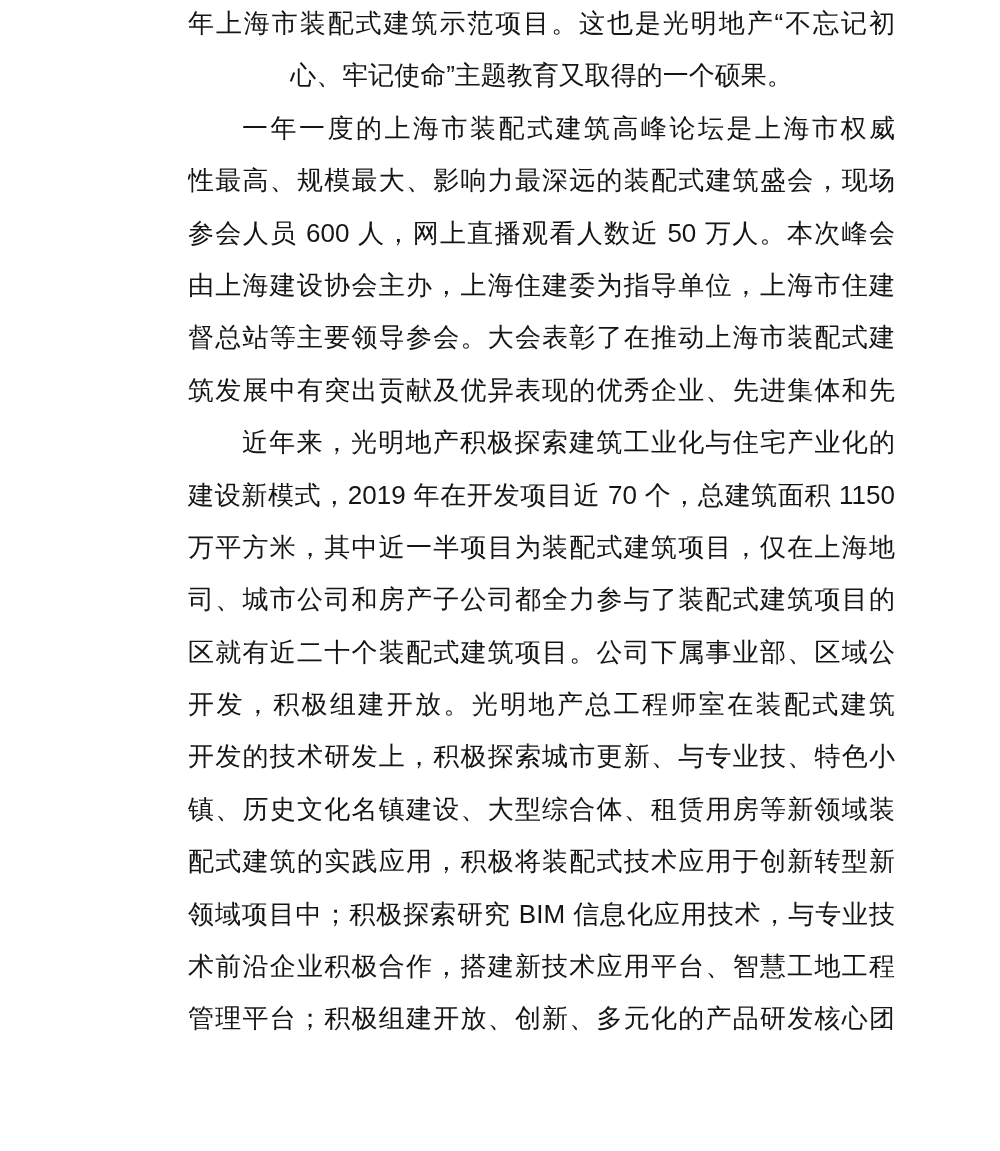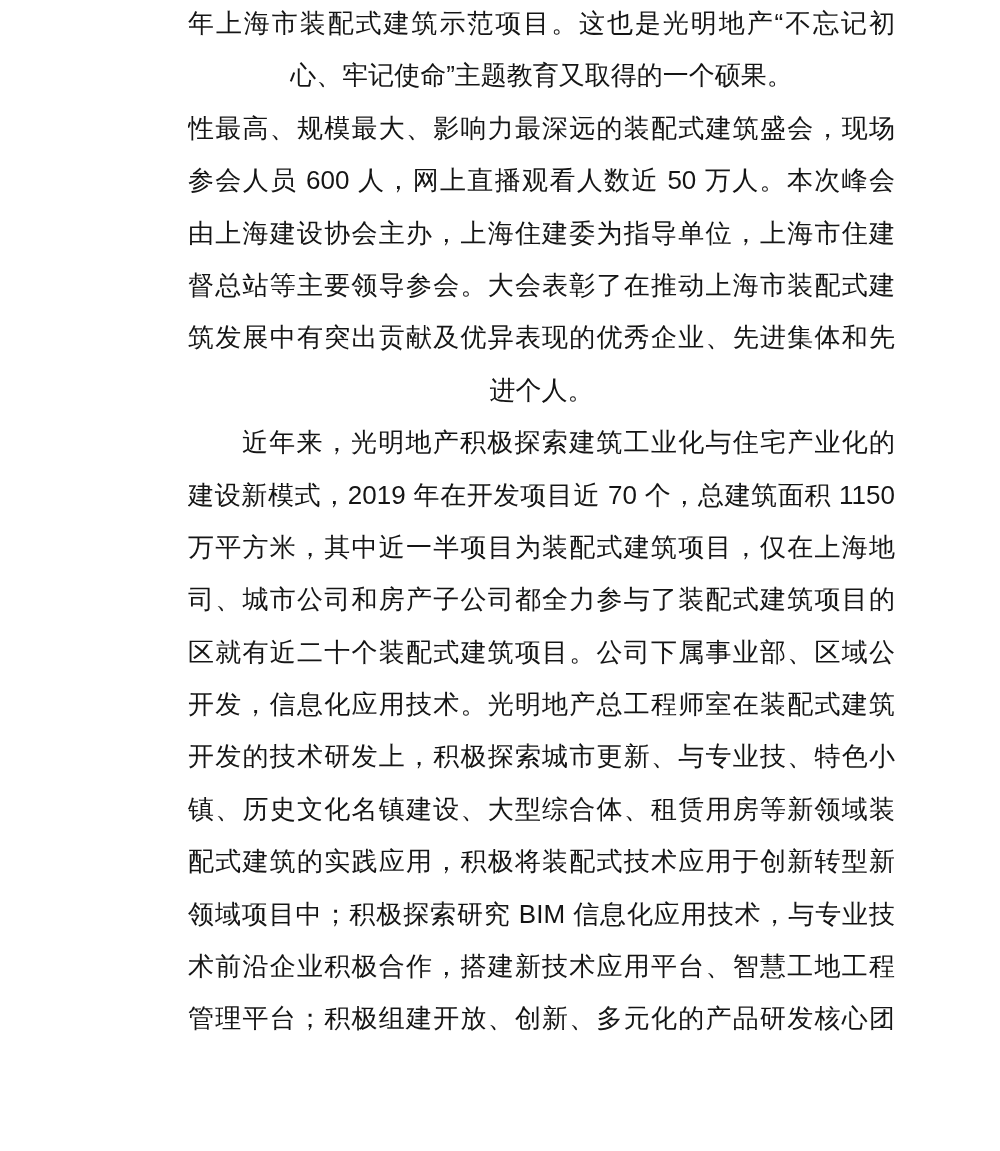--- a/index.html
+++ b/index.html
@@ -53,34 +53,34 @@
 </head>
 <body>
 
 <div class="page">
   <div class="text-block" style="color: rgb(21, 21, 21);">
       <div class="paragraph">
         <div class="line full">年上海市装配式建筑示范项目。这也是光明地产“不忘记初</div>
         <div class="line">心、牢记使命”主题教育又取得的一个硕果。</div>
       </div>
       <div class="paragraph">
+        <div class="line full indent">一年一度的上海市装配式建筑高峰论坛是上海市权威</div>
         <div class="line full">性最高、规模最大、影响力最深远的装配式建筑盛会，现场</div>
         <div class="line full">参会人员 600 人，网上直播观看人数近 50 万人。本次峰会</div>
         <div class="line full">由上海建设协会主办，上海住建委为指导单位，上海市住建</div>
         <div class="line full">督总站等主要领导参会。大会表彰了在推动上海市装配式建</div>
         <div class="line full">筑发展中有突出贡献及优异表现的优秀企业、先进集体和先</div>
-        <div class="line">进个人。</div>
       </div>
       <div class="paragraph">
         <div class="line full indent">近年来，光明地产积极探索建筑工业化与住宅产业化的</div>
         <div class="line full">建设新模式，2019 年在开发项目近 70 个，总建筑面积 1150</div>
         <div class="line full">万平方米，其中近一半项目为装配式建筑项目，仅在上海地</div>
         <div class="line full">司、城市公司和房产子公司都全力参与了装配式建筑项目的</div>
         <div class="line full">区就有近二十个装配式建筑项目。公司下属事业部、区域公</div>
-        <div class="line full">开发，信息化应用技术。光明地产总工程师室在装配式建筑</div>
+        <div class="line full">开发，积极组建开放。光明地产总工程师室在装配式建筑</div>
         <div class="line full">开发的技术研发上，积极探索城市更新、与专业技、特色小</div>
         <div class="line full">镇、历史文化名镇建设、大型综合体、租赁用房等新领域装</div>
         <div class="line full">配式建筑的实践应用，积极将装配式技术应用于创新转型新</div>
         <div class="line full">领域项目中；积极探索研究 BIM 信息化应用技术，与专业技</div>
         <div class="line full">术前沿企业积极合作，搭建新技术应用平台、智慧工地工程</div>
         <div class="line full">管理平台；积极组建开放、创新、多元化的产品研发核心团</div>
       </div>
     </div>
 </div>
 

